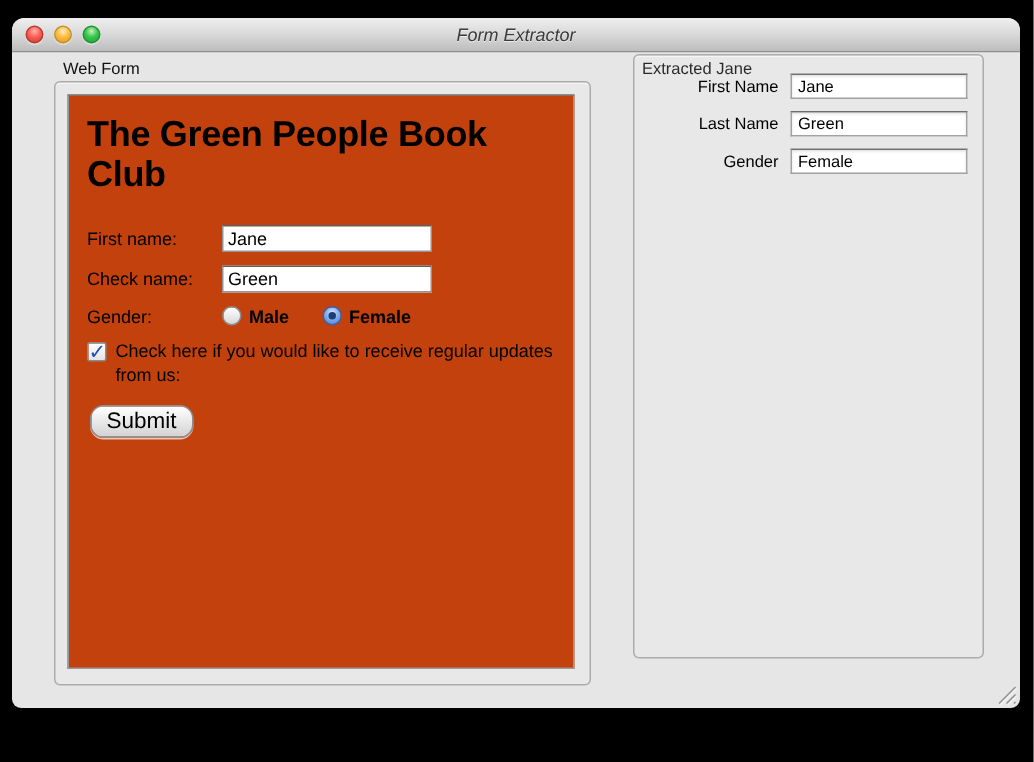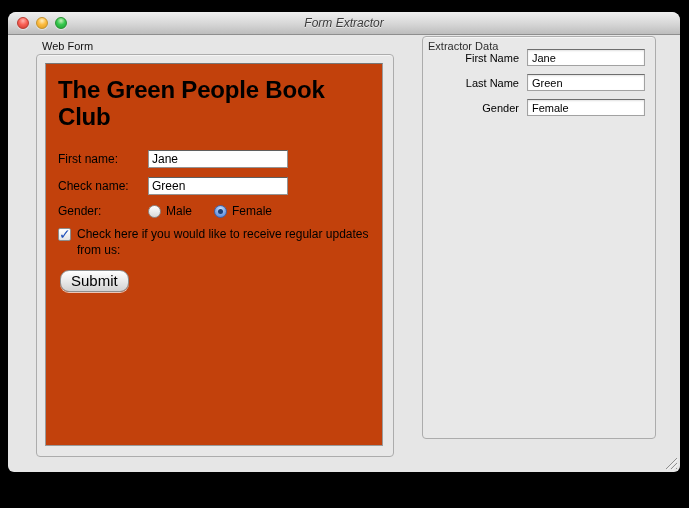--- a/index.html
+++ b/index.html
@@ -70,21 +70,21 @@
     font-size:12px; line-height:1.35; margin:0 0 20px 0; width:332px;
   }
   .form-row { display:flex; align-items:center; margin-bottom:9px; font-size:12px; }
   .form-row .flabel { width:90px; flex-shrink:0; }
   input.webfield {
     width:140px; height:18px; box-sizing:border-box;
     border:1px solid #949494; border-top-color:#5f5f5f;
     background:#fff; padding:1px 3px;
     font-size:12px; font-family:inherit; color:#000;
   }
-  .radio-group { display:flex; align-items:center; gap:5px; }
+  .radio-group { display:flex; align-items:flex-start; gap:5px;font-weight:bold; }
   .radio-gap { width:12px; }
   .radio {
     width:13px; height:13px; border-radius:50%;
     box-sizing:border-box; position:relative; flex-shrink:0;
     border:1px solid #8e8e8e;
     background:linear-gradient(#fefefe,#d8d8d8);
   }
   .radio.selected {
     border:1px solid #3f62a5;
     background:radial-gradient(circle at 50% 30%, #d5e4fa 0%, #8db2ec 40%, #4a7cd6 100%);
@@ -138,21 +138,21 @@
   <div class="titlebar">
     <div class="lights">
       <span class="light close"></span>
       <span class="light minimize"></span>
       <span class="light zoom"></span>
     </div>
     <span class="title">Form Extractor</span>
   </div>
 
   <span class="box-label" id="webform-label">Web Form</span>
-  <span class="box-label" id="extracted-label">Extractor Data</span>
+  <span class="box-label" id="extracted-label">Extracted Jane</span>
 
   <div class="groupbox" id="webform-box">
     <div class="webview">
 
       <h1>The Green People Book Club</h1>
 
 
       <div class="form-row">
         <span class="flabel">First name:</span>
         <input class="webfield" type="text" value="Jane" style="">

